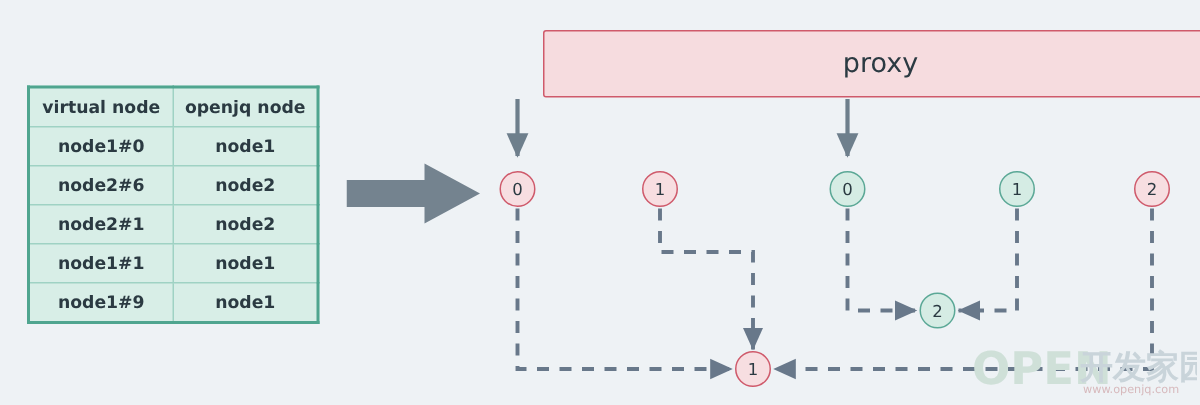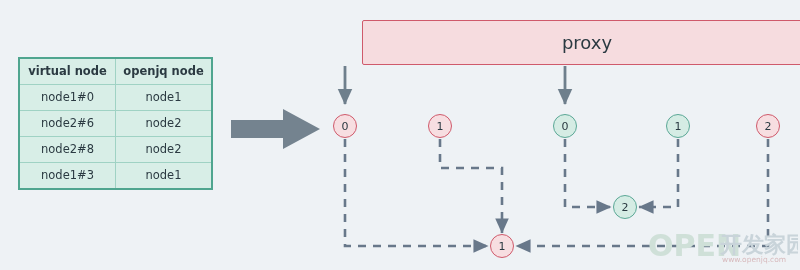--- a/index.html
+++ b/index.html
@@ -40,21 +40,21 @@
     font-size: 11.5px;
     color: #2b3a42;
     border: 1px solid #9fd2c4;
     box-sizing: border-box;
   }
   #mapping-table th {
     font-weight: bold;
     font-size: 11.5px;
   }
   #mapping-table td {
-    font-weight: normal;
+    font-weight: bold;
   }
 
   
   .big-arrow {
     position: absolute;
     left: 231px;
     top: 108px;
     width: 90px;
     height: 42px;
   }
@@ -151,25 +151,29 @@
     <tbody>
       <tr>
         <td>node1#0</td>
         <td>node1</td>
       </tr>
       <tr>
         <td>node2#6</td>
         <td>node2</td>
       </tr>
       <tr>
-        <td>node2#8</td>
+        <td>node2#1</td>
         <td>node2</td>
       </tr>
       <tr>
-        <td>node1#3</td>
+        <td>node1#1</td>
+        <td>node1</td>
+      </tr>
+      <tr>
+        <td>node1#9</td>
         <td>node1</td>
       </tr>
     </tbody>
   </table>
 
   <svg class="big-arrow" viewBox="0 0 90 42">
     <path d="M0,12 L52,12 L52,1 L89,21 L52,41 L52,30 L0,30 Z" fill="#74838f"></path>
   </svg>
 
   <div id="proxy-box">

